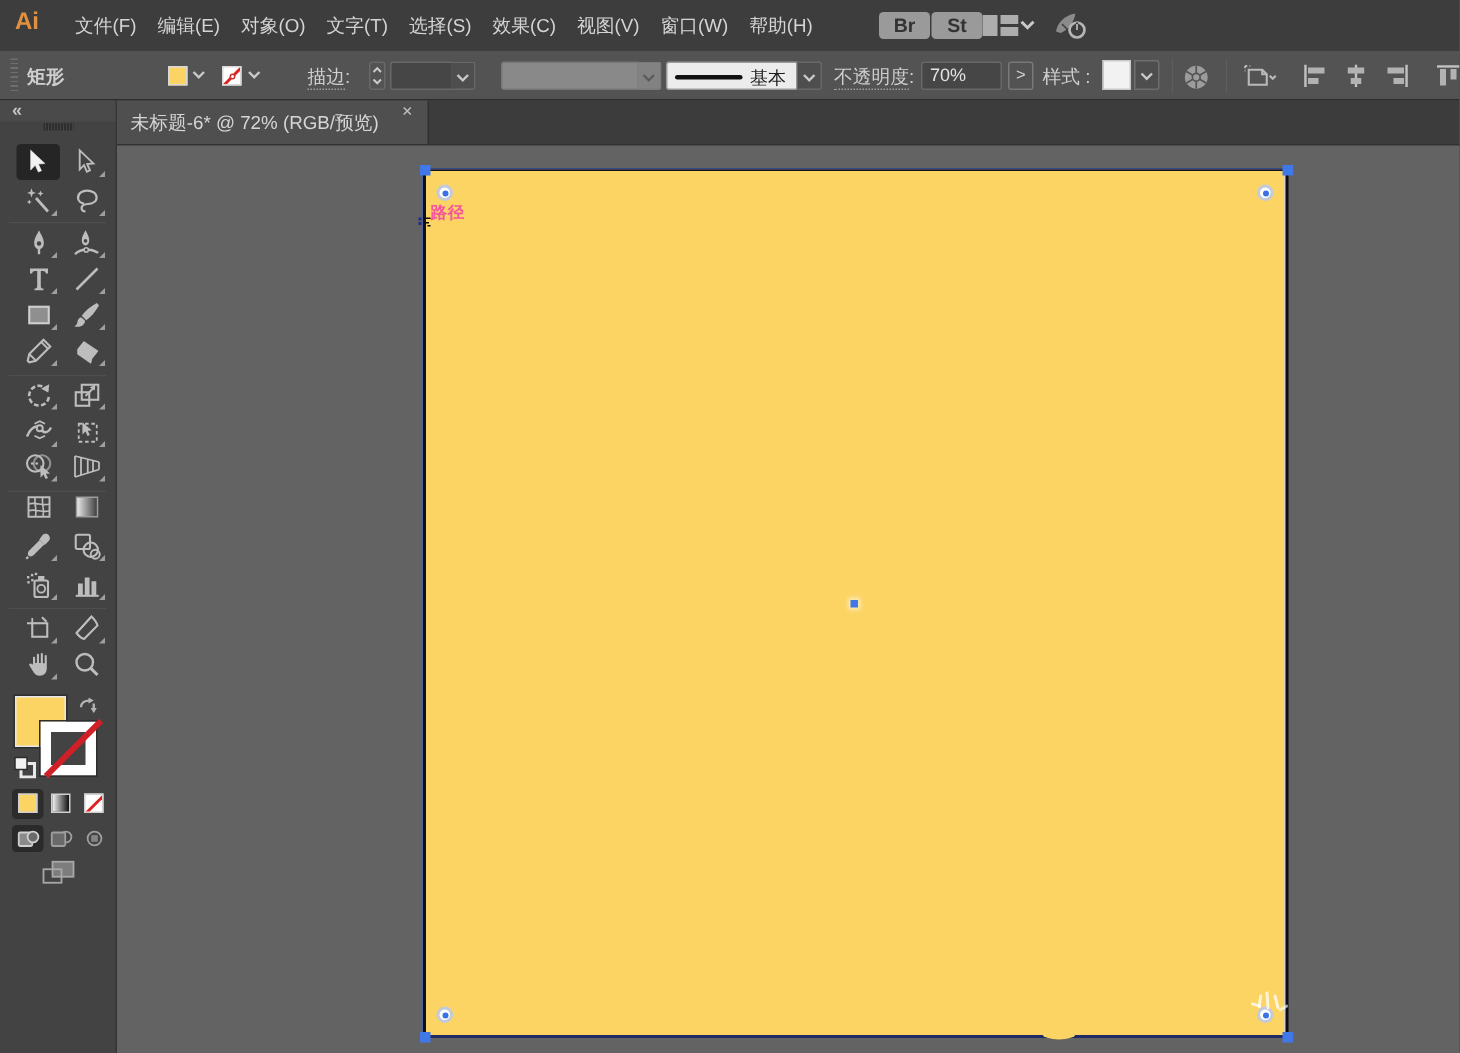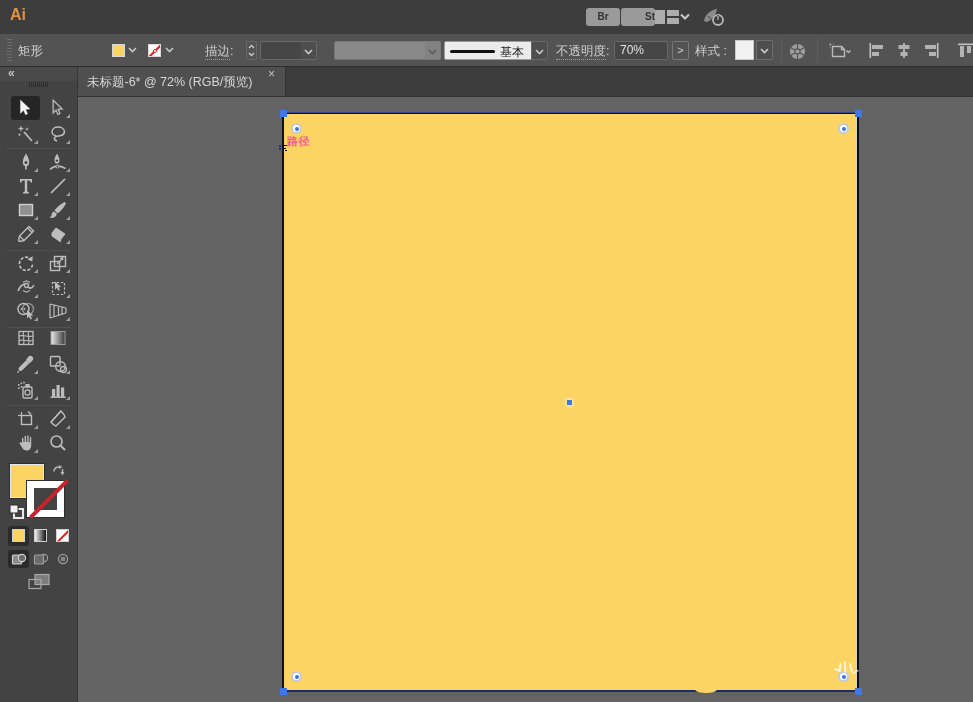--- a/index.html
+++ b/index.html
@@ -8,32 +8,32 @@
          -webkit-font-smoothing:antialiased; }
   span[data-name$="-icon"], #ws-icon, #gpu-icon, #cb-recolor, #cb-doc, .align-icon, #fs-swap, #fs-mini, #screen-mode { line-height:0; }
   span[data-name$="-icon"] svg, #ws-icon svg, #gpu-icon svg, #cb-recolor svg, #cb-doc svg, .align-icon svg, #fs-swap svg, #fs-mini svg, #screen-mode svg { display:block; }
 
   
   #menubar { position:absolute; left:0; top:0; width:973px; height:34px; background:#3d3d3d; }
   #logo { position:absolute; left:10px; top:6px; font-size:16px; font-weight:bold; color:#e0913f; letter-spacing:0; }
   #menus { position:absolute; left:43px; top:0; height:34px; display:flex; align-items:center; }
   .menu-item { color:#d4d4d4; font-size:12.5px; padding:0 7px; height:34px; line-height:34px; white-space:nowrap; }
   .mb-btn { position:absolute; top:8px; width:34px; height:18px; background:#9a9a9a; border-radius:3px;
-            color:#333; font-size:10px; font-weight:bold; text-align:center; line-height:18px; }
-  #btn-br { left:586px; } #btn-st { left:621px;text-align:right; }
+            color:#333; font-size:13px; font-weight:bold; text-align:center; line-height:18px; }
+  #btn-br { left:586px; } #btn-st { left:621px; }
   #ws-icon { position:absolute; left:655px; top:9px; }
   #ws-chev { position:absolute; left:680px; top:13px; }
   #gpu-icon { position:absolute; left:702px; top:7px; }
 
   
   #controlbar { position:absolute; left:0; top:34px; width:973px; height:33px; background:#535353;
                 border-bottom:1px solid #2c2c2c; }
   #cb-grip { position:absolute; left:7px; top:5px; width:5px; height:22px;
              background:repeating-linear-gradient(to bottom,#6e6e6e 0 1px,transparent 1px 3px); }
-  #cb-toolname { position:absolute; left:18px; top:9px; font-size:12.5px; color:#cfcfcf; }
+  #cb-toolname { position:absolute; left:18px; top:9px; font-size:12.5px; color:#cfcfcf;font-weight:bold; }
   .swatch { position:absolute; top:10px; width:13px; height:13px; border:1px solid #d9d9d9; }
   #cb-fill { left:112px; background:#fcd464; }
   #cb-stroke { left:148px; background:#fff; overflow:hidden; }
   #cb-stroke .diag { position:absolute; left:-2px; top:4.5px; width:16px; height:2px; background:#d22; transform:rotate(-45deg); }
   #cb-stroke .ring { position:absolute; left:3.5px; top:3.5px; width:4px; height:4px; border:1px solid #c33; border-radius:50%; background:#fff; }
   .chev-plain { position:absolute; top:13px; }
   #cb-fill-chev { left:128px; } #cb-stroke-chev { left:165px; }
   .cb-label { position:absolute; top:9px; font-size:12.5px; color:#cfcfcf; }
   .dotted-u { border-bottom:1px dotted #9f9f9f; padding-bottom:1px; }
   #cb-stroke-label { left:205px; }
@@ -141,20 +141,31 @@
   #wm2 { left:766px; top:564px; width:1.8px; height:12px; transform:rotate(-4deg); }
   #wm3 { left:771.5px; top:566px; width:1.6px; height:10px; transform:rotate(-14deg); }
   #wm4 { left:756px; top:572px; width:7px; height:1.6px; transform:rotate(18deg); }
   #wm5 { left:774px; top:574px; width:7px; height:1.6px; transform:rotate(-30deg); opacity:.8; }
 </style>
 </head>
 <body>
 
 <div id="menubar" data-name="menu-bar">
   <div id="logo" data-name="app-logo">Ai</div>
+  <div id="menus" data-name="menu-list">
+    <span class="menu-item" data-name="menu-file">文件(F)</span>
+    <span class="menu-item" data-name="menu-edit">编辑(E)</span>
+    <span class="menu-item" data-name="menu-object">对象(O)</span>
+    <span class="menu-item" data-name="menu-type">文字(T)</span>
+    <span class="menu-item" data-name="menu-select">选择(S)</span>
+    <span class="menu-item" data-name="menu-effect">效果(C)</span>
+    <span class="menu-item" data-name="menu-view">视图(V)</span>
+    <span class="menu-item" data-name="menu-window">窗口(W)</span>
+    <span class="menu-item" data-name="menu-help">帮助(H)</span>
+  </div>
   <div class="mb-btn" id="btn-br" data-name="bridge-button">Br</div>
   <div class="mb-btn" id="btn-st" data-name="stock-button">St</div>
   <span id="ws-icon" data-name="workspace-switcher-icon">
     <svg width="24" height="16" viewBox="0 0 24 16">
       <rect x="0" y="1" width="10" height="14" fill="#adadad"></rect>
       <rect x="12" y="1" width="12" height="6" fill="#adadad"></rect>
       <rect x="12" y="9" width="12" height="6" fill="#adadad"></rect>
     </svg>
   </span>
   <span id="ws-chev" data-name="workspace-chevron-down-icon">

